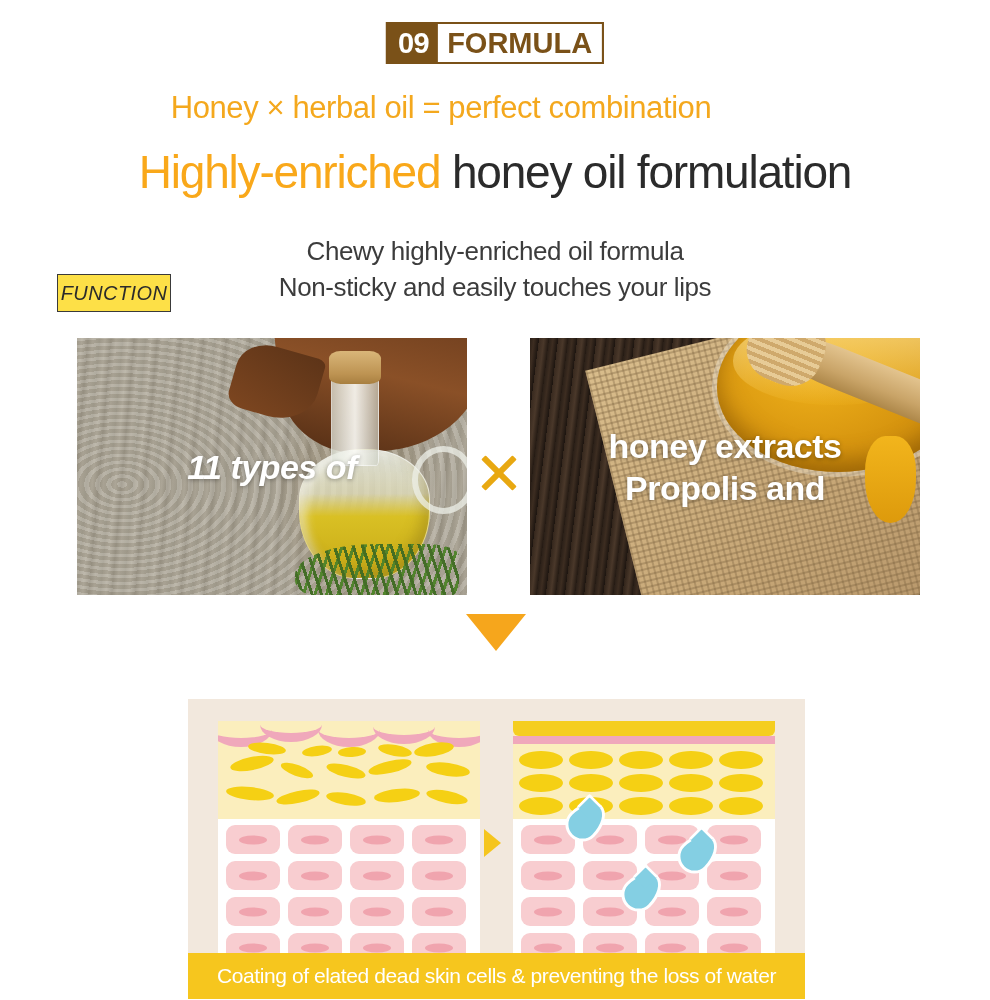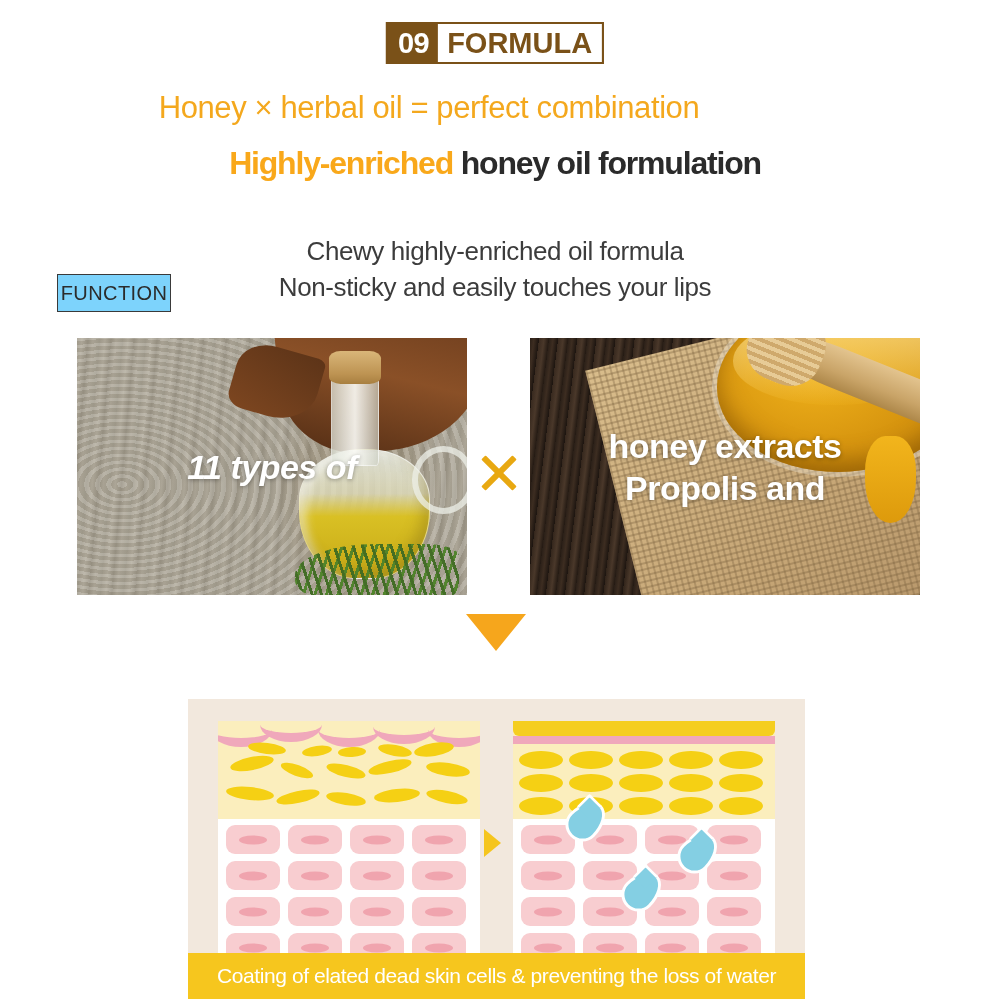--- a/index.html
+++ b/index.html
@@ -45,54 +45,55 @@
     font-weight: bold;
     line-height: 38px;
     padding: 0 10px 0 9px;
     letter-spacing: 0px;
   }
 
   
   .subtitle {
     position: absolute;
     top: 90px;
-    left: 0;
+    left: 12px;
     width: 858px;
     text-align: center;
     font-size: 31px;
     color: #f4a81d;
     letter-spacing: -0.4px;
   }
   .headline {
     position: absolute;
     top: 145px;
     left: 0;
     width: 990px;
     text-align: center;
-    font-size: 32px;
-    font-weight: bold;
+    font-size: 46px;
+    font-weight: normal;
     letter-spacing: -1.2px;
     white-space: nowrap;
   }
   .headline .hl-accent { color: #f9a81a; }
   .headline .hl-dark   { color: #2b2b2b; }
 
   
   .function-box {
     position: absolute;
     left: 57px;
     top: 274px;
     width: 114px;
     height: 38px;
     border: 1.5px solid #3a3a3a;
     box-sizing: border-box;
     display: flex;
     align-items: center;
     justify-content: center;
-    background: #7dd3fc;
+    background: #fde047;
+    font-style: italic;
   }
   .function-box span {
     font-size: 20px;
     color: #2b2b2b;
     letter-spacing: 0.4px;
   }
   .desc-lines {
     position: absolute;
     top: 233px;
     left: 0;

